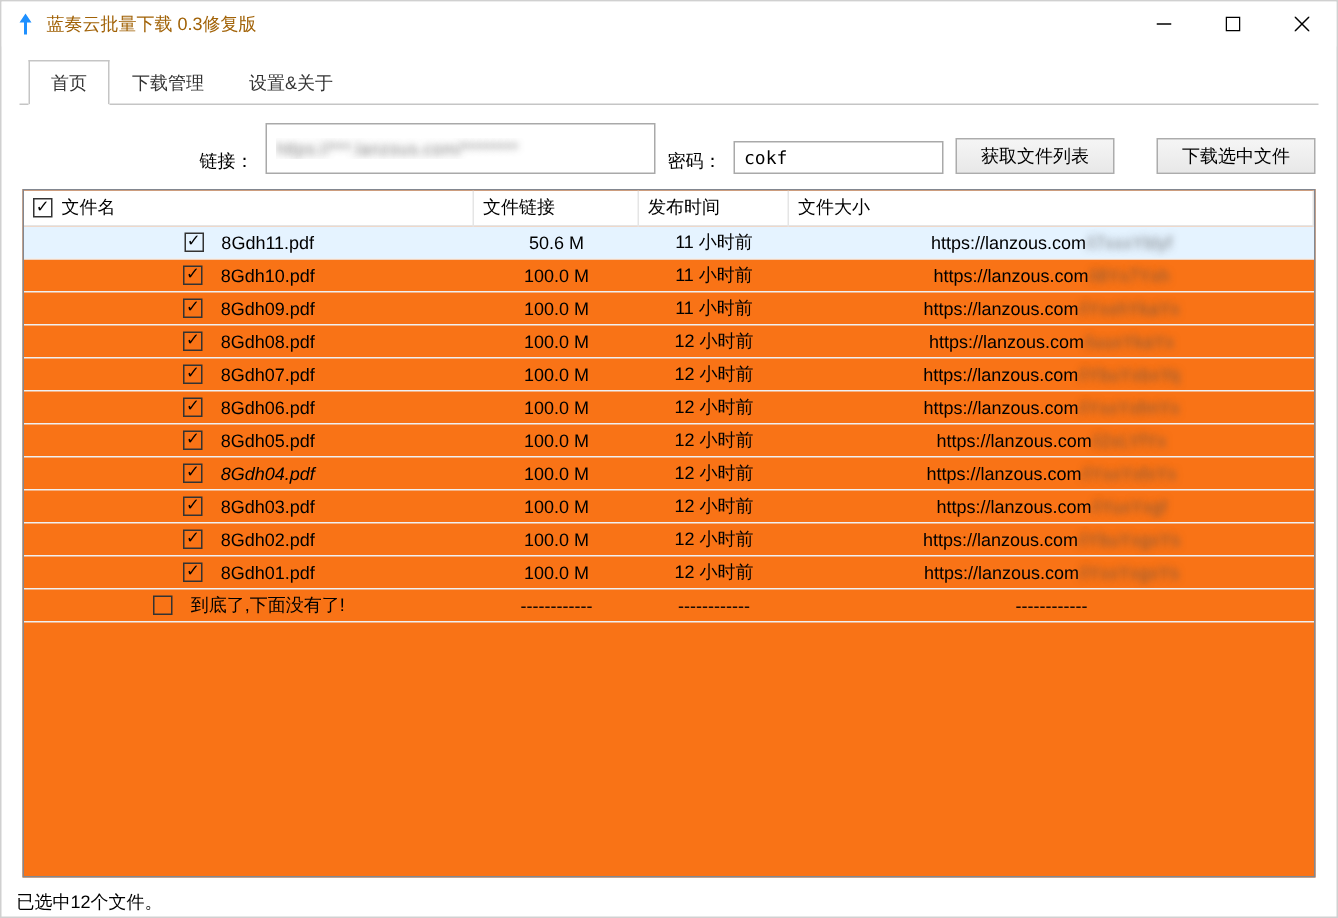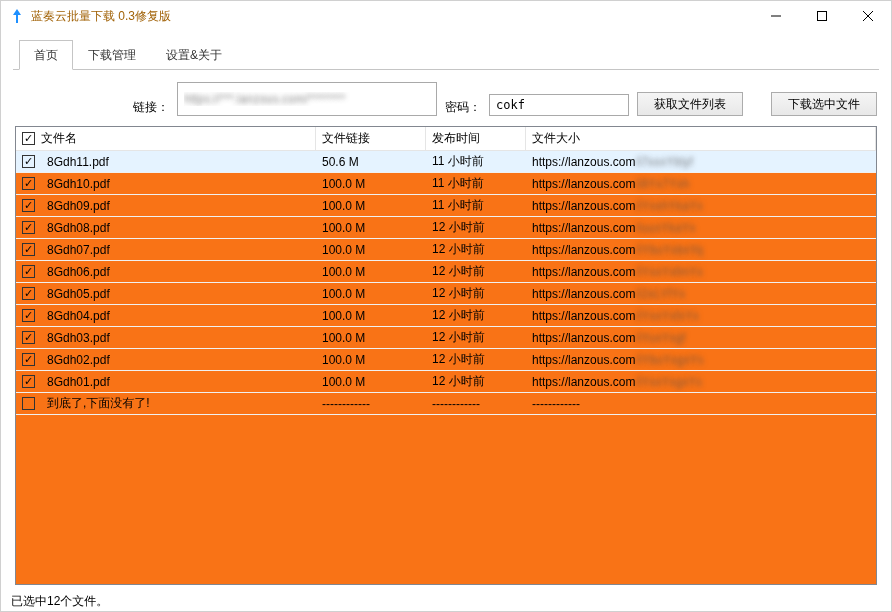--- a/index.html
+++ b/index.html
@@ -133,20 +133,21 @@
       border-bottom: 1px solid #f0f0f0;
     }
     .row.sel { background: #e5f3ff; }
     .row .td {
       padding: 0 6px;
       height: 100%;
       display: flex;
       align-items: center;
       overflow: hidden;
       white-space: nowrap;
+      justify-content: center;
     }
     .checkbox {
       width: 13px; height: 13px;
       border: 1px solid #333;
       display: inline-flex;
       align-items: center;
       justify-content: center;
       flex-shrink: 0;
     }
     .checkbox.checked::after {
@@ -312,21 +313,21 @@
           <div class="td col-size">100.0 M</div>
           <div class="td col-time">12 小时前</div>
           <div class="td col-url">
             <span>https://lanzous.com</span>
             <span class="blurred">/i2xLYfYx</span>
           </div>
         </div>
         <div class="row">
           <div class="td col-name">
             <span class="checkbox checked"></span>
-            <span style="margin-left: 6px;">8Gdh04.pdf</span>
+            <span style="margin-left: 6px; font-style: italic;">8Gdh04.pdf</span>
           </div>
           <div class="td col-size">100.0 M</div>
           <div class="td col-time">12 小时前</div>
           <div class="td col-url">
             <span>https://lanzous.com</span>
             <span class="blurred">/iYxxYxfxYx</span>
           </div>
         </div>
         <div class="row">
           <div class="td col-name">

